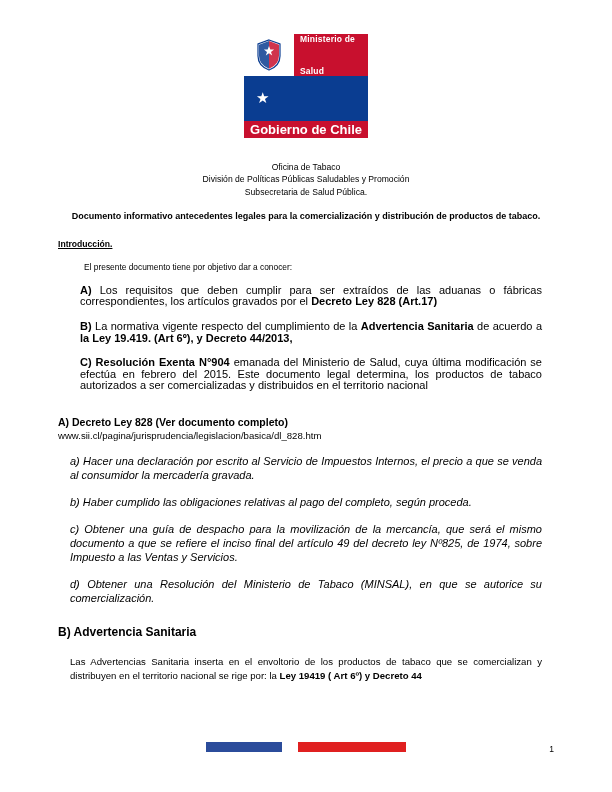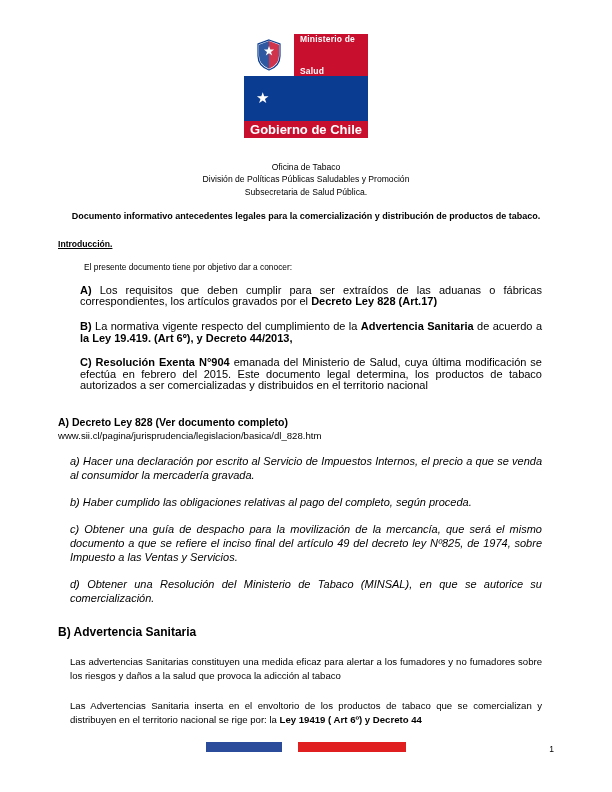--- a/index.html
+++ b/index.html
@@ -244,21 +244,20 @@
   <div class="h-a">A) Decreto Ley 828 (Ver documento completo)</div>
   <div class="url">www.sii.cl/pagina/jurisprudencia/legislacion/basica/dl_828.htm</div>
 
 
   <p class="li">a) Hacer una declaración por escrito al Servicio de Impuestos Internos, el precio a que se venda al consumidor la mercadería gravada.</p>
   <p class="li">b) Haber cumplido las obligaciones relativas al pago del completo, según proceda.</p>
   <p class="li">c) Obtener una guía de despacho para la movilización de la mercancía, que será el mismo documento a que se refiere el inciso final del artículo 49 del decreto ley Nº825, de 1974, sobre Impuesto a las Ventas y Servicios.</p>
   <p class="li">d) Obtener una Resolución del Ministerio de Tabaco (MINSAL), en que se autorice su comercialización.</p>
 
   <div class="h-b">B) Advertencia Sanitaria</div>
-  <p class="p-body">Las advertencias Sanitarias constituyen una medida eficaz para alertar a los fumadores y no fumadores sobre los riesgos y daños a la salud que provoca la adicción al tabaco</p>
   <p class="p-body"><span>Las Advertencias Sanitaria inserta en el envoltorio de los productos de tabaco que se comercializan y distribuyen en el territorio nacional  se rige por: la </span><b>Ley 19419 ( Art 6º) y Decreto 44</b></p>
 
   <div class="footer-bar">
     <div class="bar">
       <div class="seg-blue"></div>
       <div class="seg-white"></div>
       <div class="seg-red"></div>
     </div>
   </div>
   <div class="page-num">1</div>

